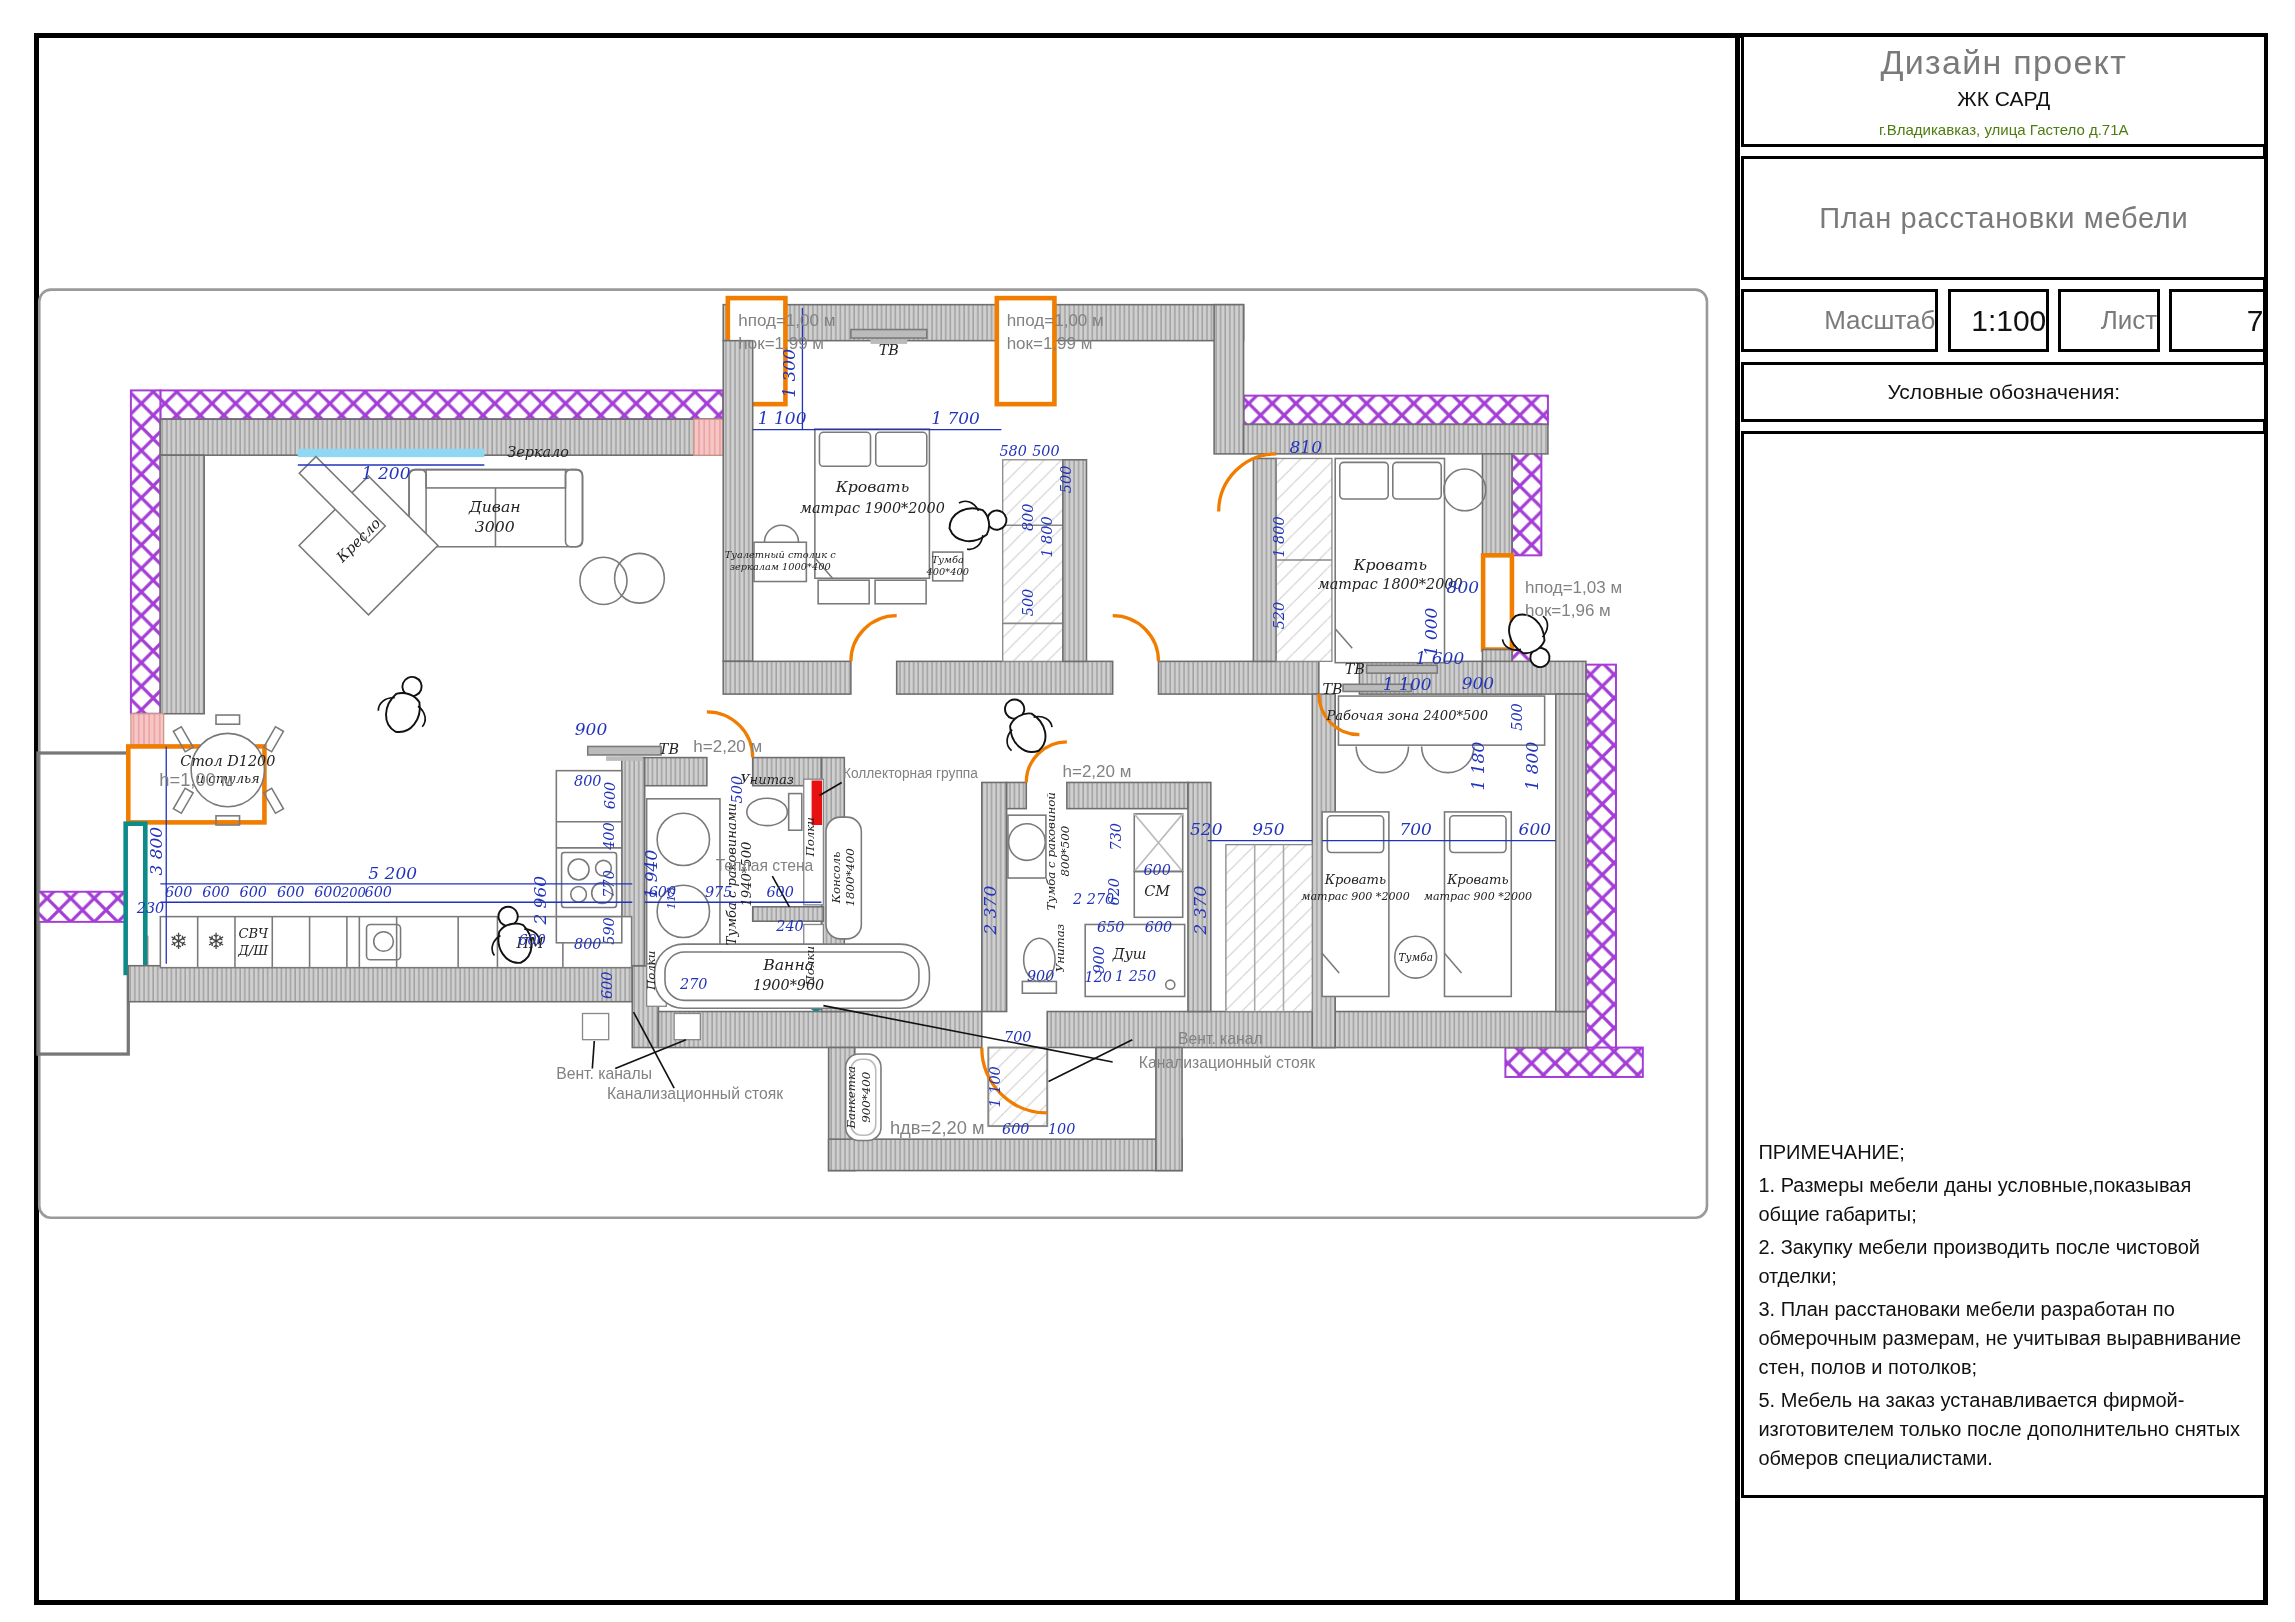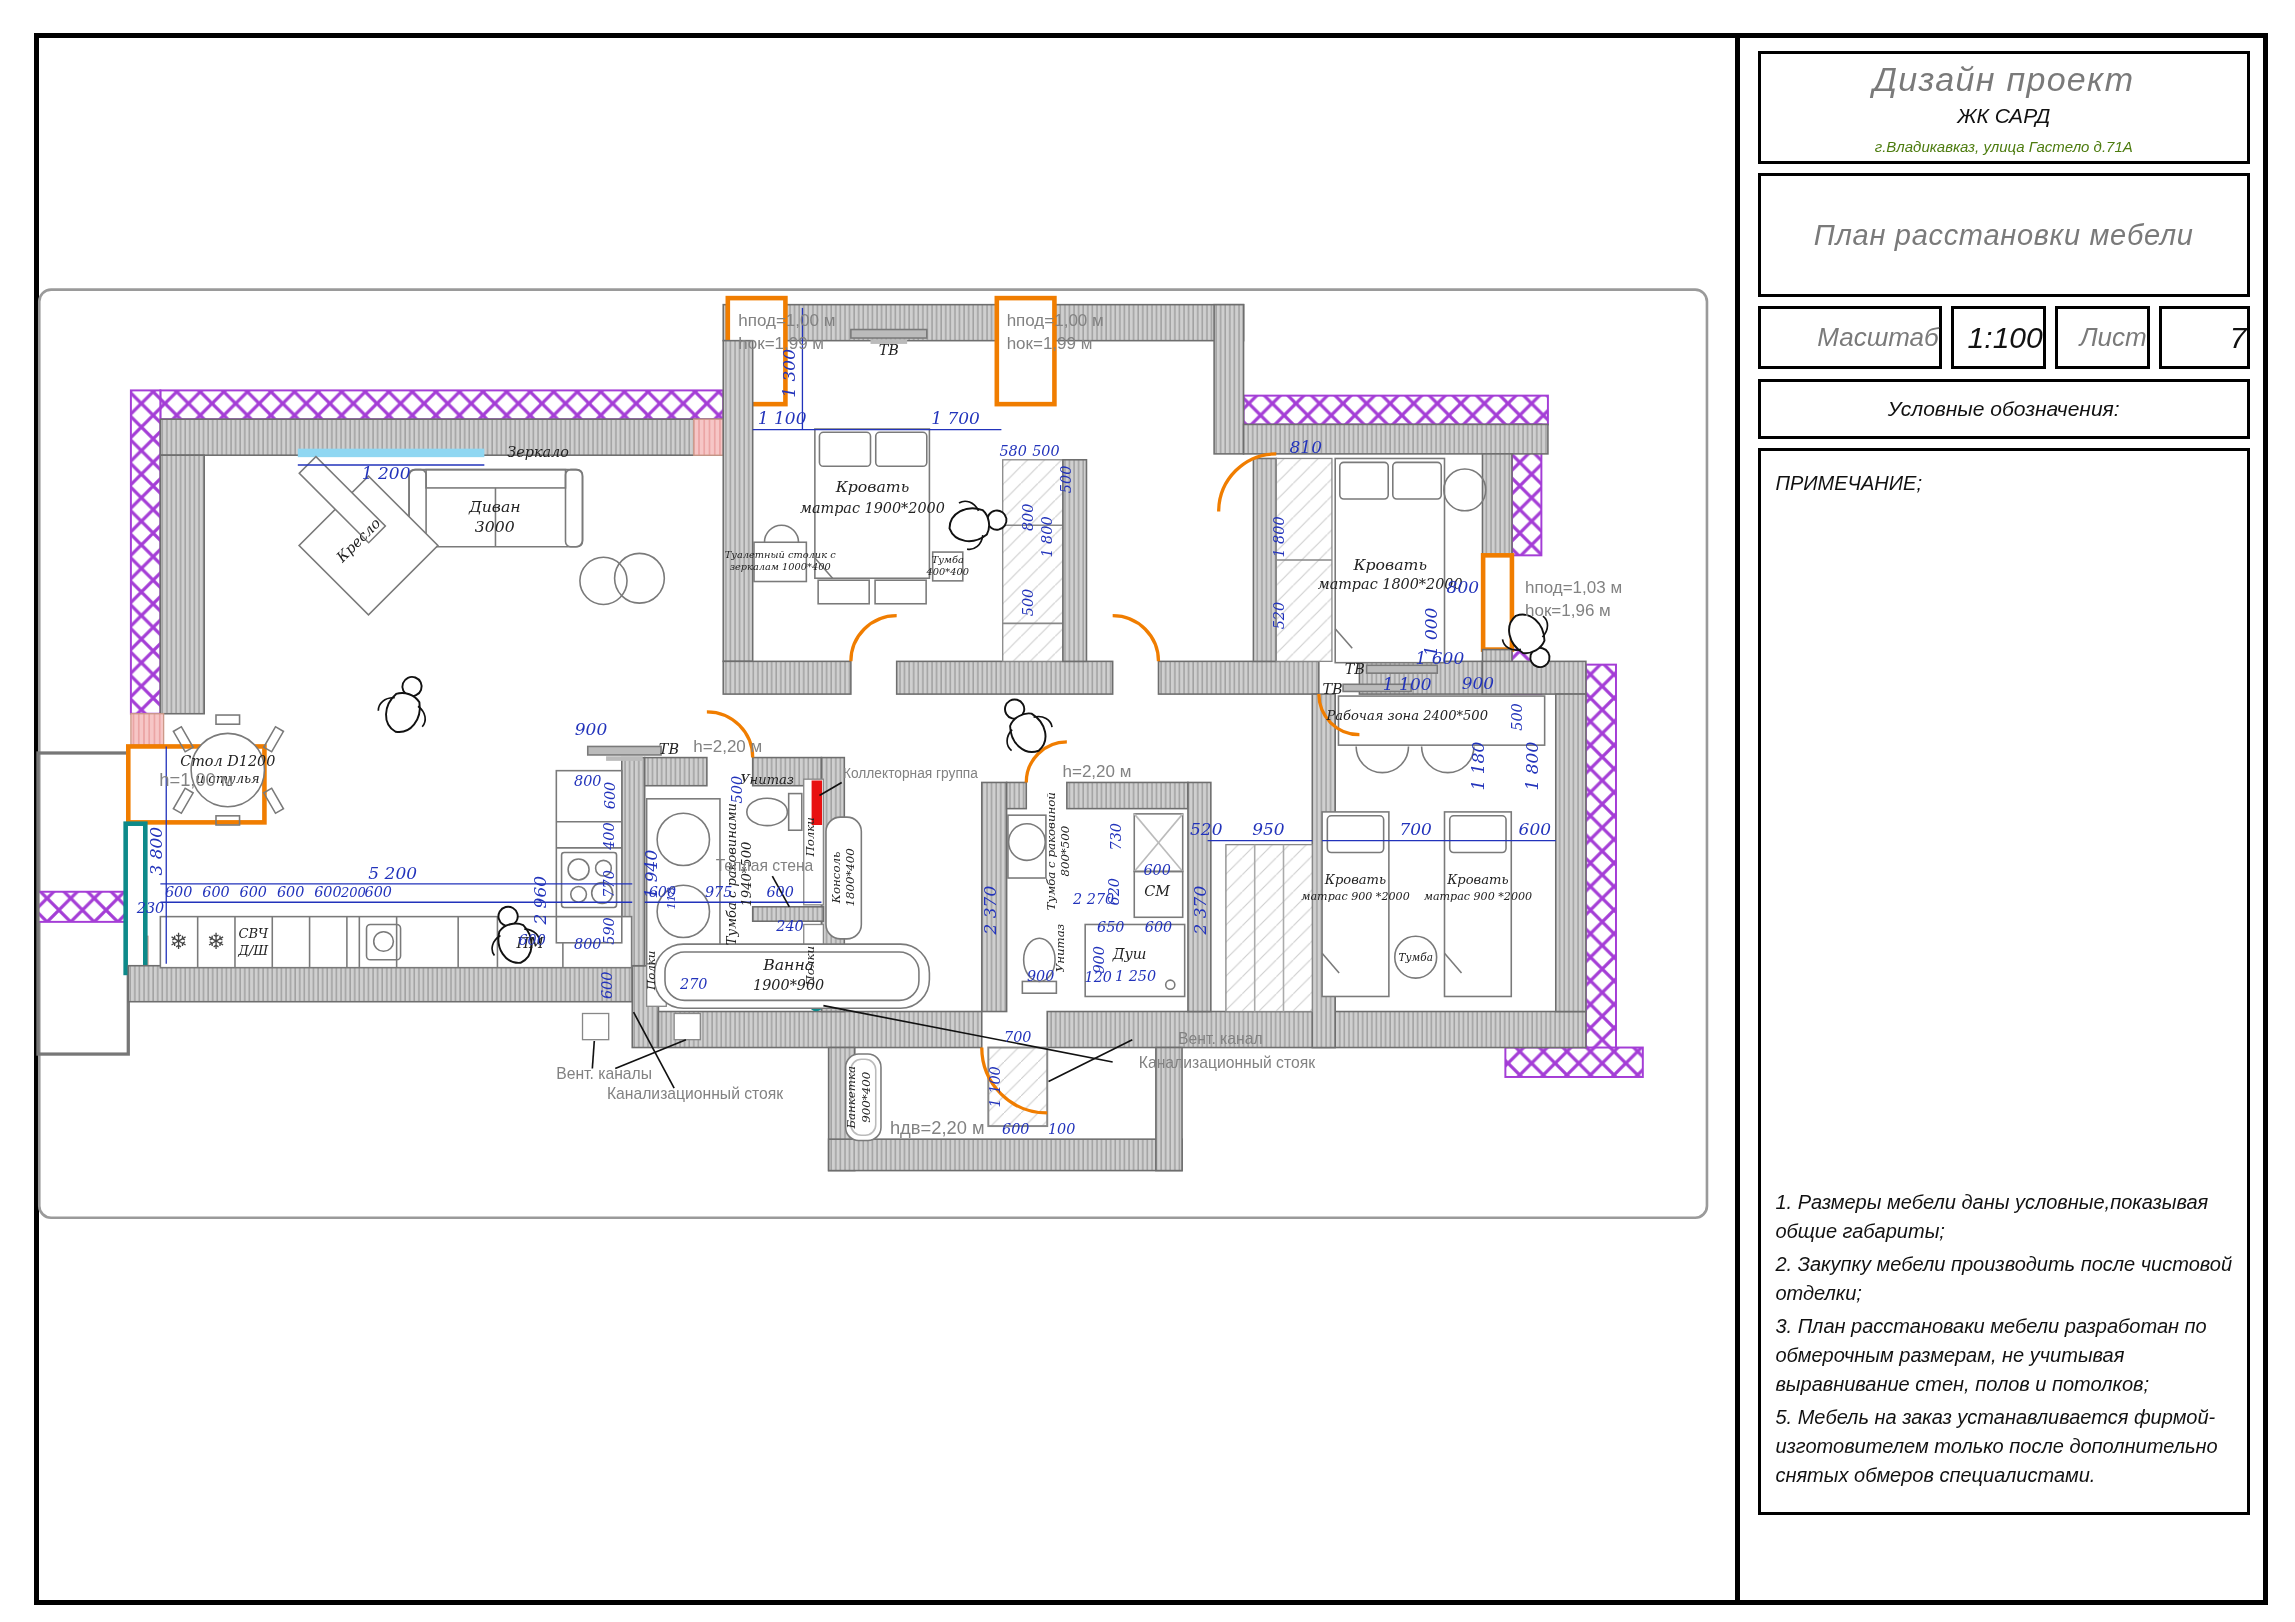--- a/index.html
+++ b/index.html
@@ -1,26 +1,26 @@
 <!DOCTYPE html>
 <html style="font-size:10.5px"><head>
 <meta charset="utf-8">
 <style>
   html,body{margin:0;padding:0;background:#fff;}
   body{width:2295px;height:1623px;position:relative;font-family:"Liberation Sans",sans-serif;}
   .frame{position:absolute;left:34px;top:33px;right:27.5px;bottom:18.3px;border:5.9px solid #000;}
-  .panel{position:absolute;left:1735px;top:33px;right:27.5px;bottom:18.3px;border-left:5.9px solid #000;box-sizing:border-box;padding:18px;font-style:italic;}
+  .panel{position:absolute;left:1735px;top:33px;right:27.5px;bottom:18.3px;border-left:5.9px solid #000;box-sizing:border-box;padding:1px;}
   .tbox{border:3.9px solid #000;box-sizing:border-box;margin-bottom:9.2px;background:#fff;
         display:flex;flex-direction:column;align-items:center;justify-content:center;text-align:center;}
   .tb-head{height:113px;}
   .tb-title{height:124px;}
   .tb-row{display:flex;gap:9.2px;margin-bottom:9.2px;height:63px;}
   .tb-cell{border:3.9px solid #000;box-sizing:border-box;display:flex;align-items:center;justify-content:flex-end;}
   .tb-legend{height:60px;}
-  .tb-notes{height:1067px;align-items:flex-start;justify-content:space-between;text-align:left;padding:18.3px 14.4px;gap:8px;}
+  .tb-notes{height:1067px;align-items:flex-start;justify-content:flex-end;text-align:left;padding:18.3px 14.4px;}
   .t-gray{color:#7a7a7a;}
   .t-project{font-size:34px;letter-spacing:1.3px;}
   .t-complex{font-size:21px;margin-top:5px;color:#111;}
   .t-address{font-size:15px;margin-top:9.2px;color:#4d7c0f;}
   .t-drawing{font-size:29px;letter-spacing:0.7px;}
   .t-scale-label{font-size:26px;}
   .t-scale-val{font-size:30px;color:#111;}
   .t-legend{font-size:21px;color:#111;}
   .note-line{font-size:20px;color:#111;line-height:1.45;margin:0 0 3.9px 0;}
   svg text{user-select:none;}

